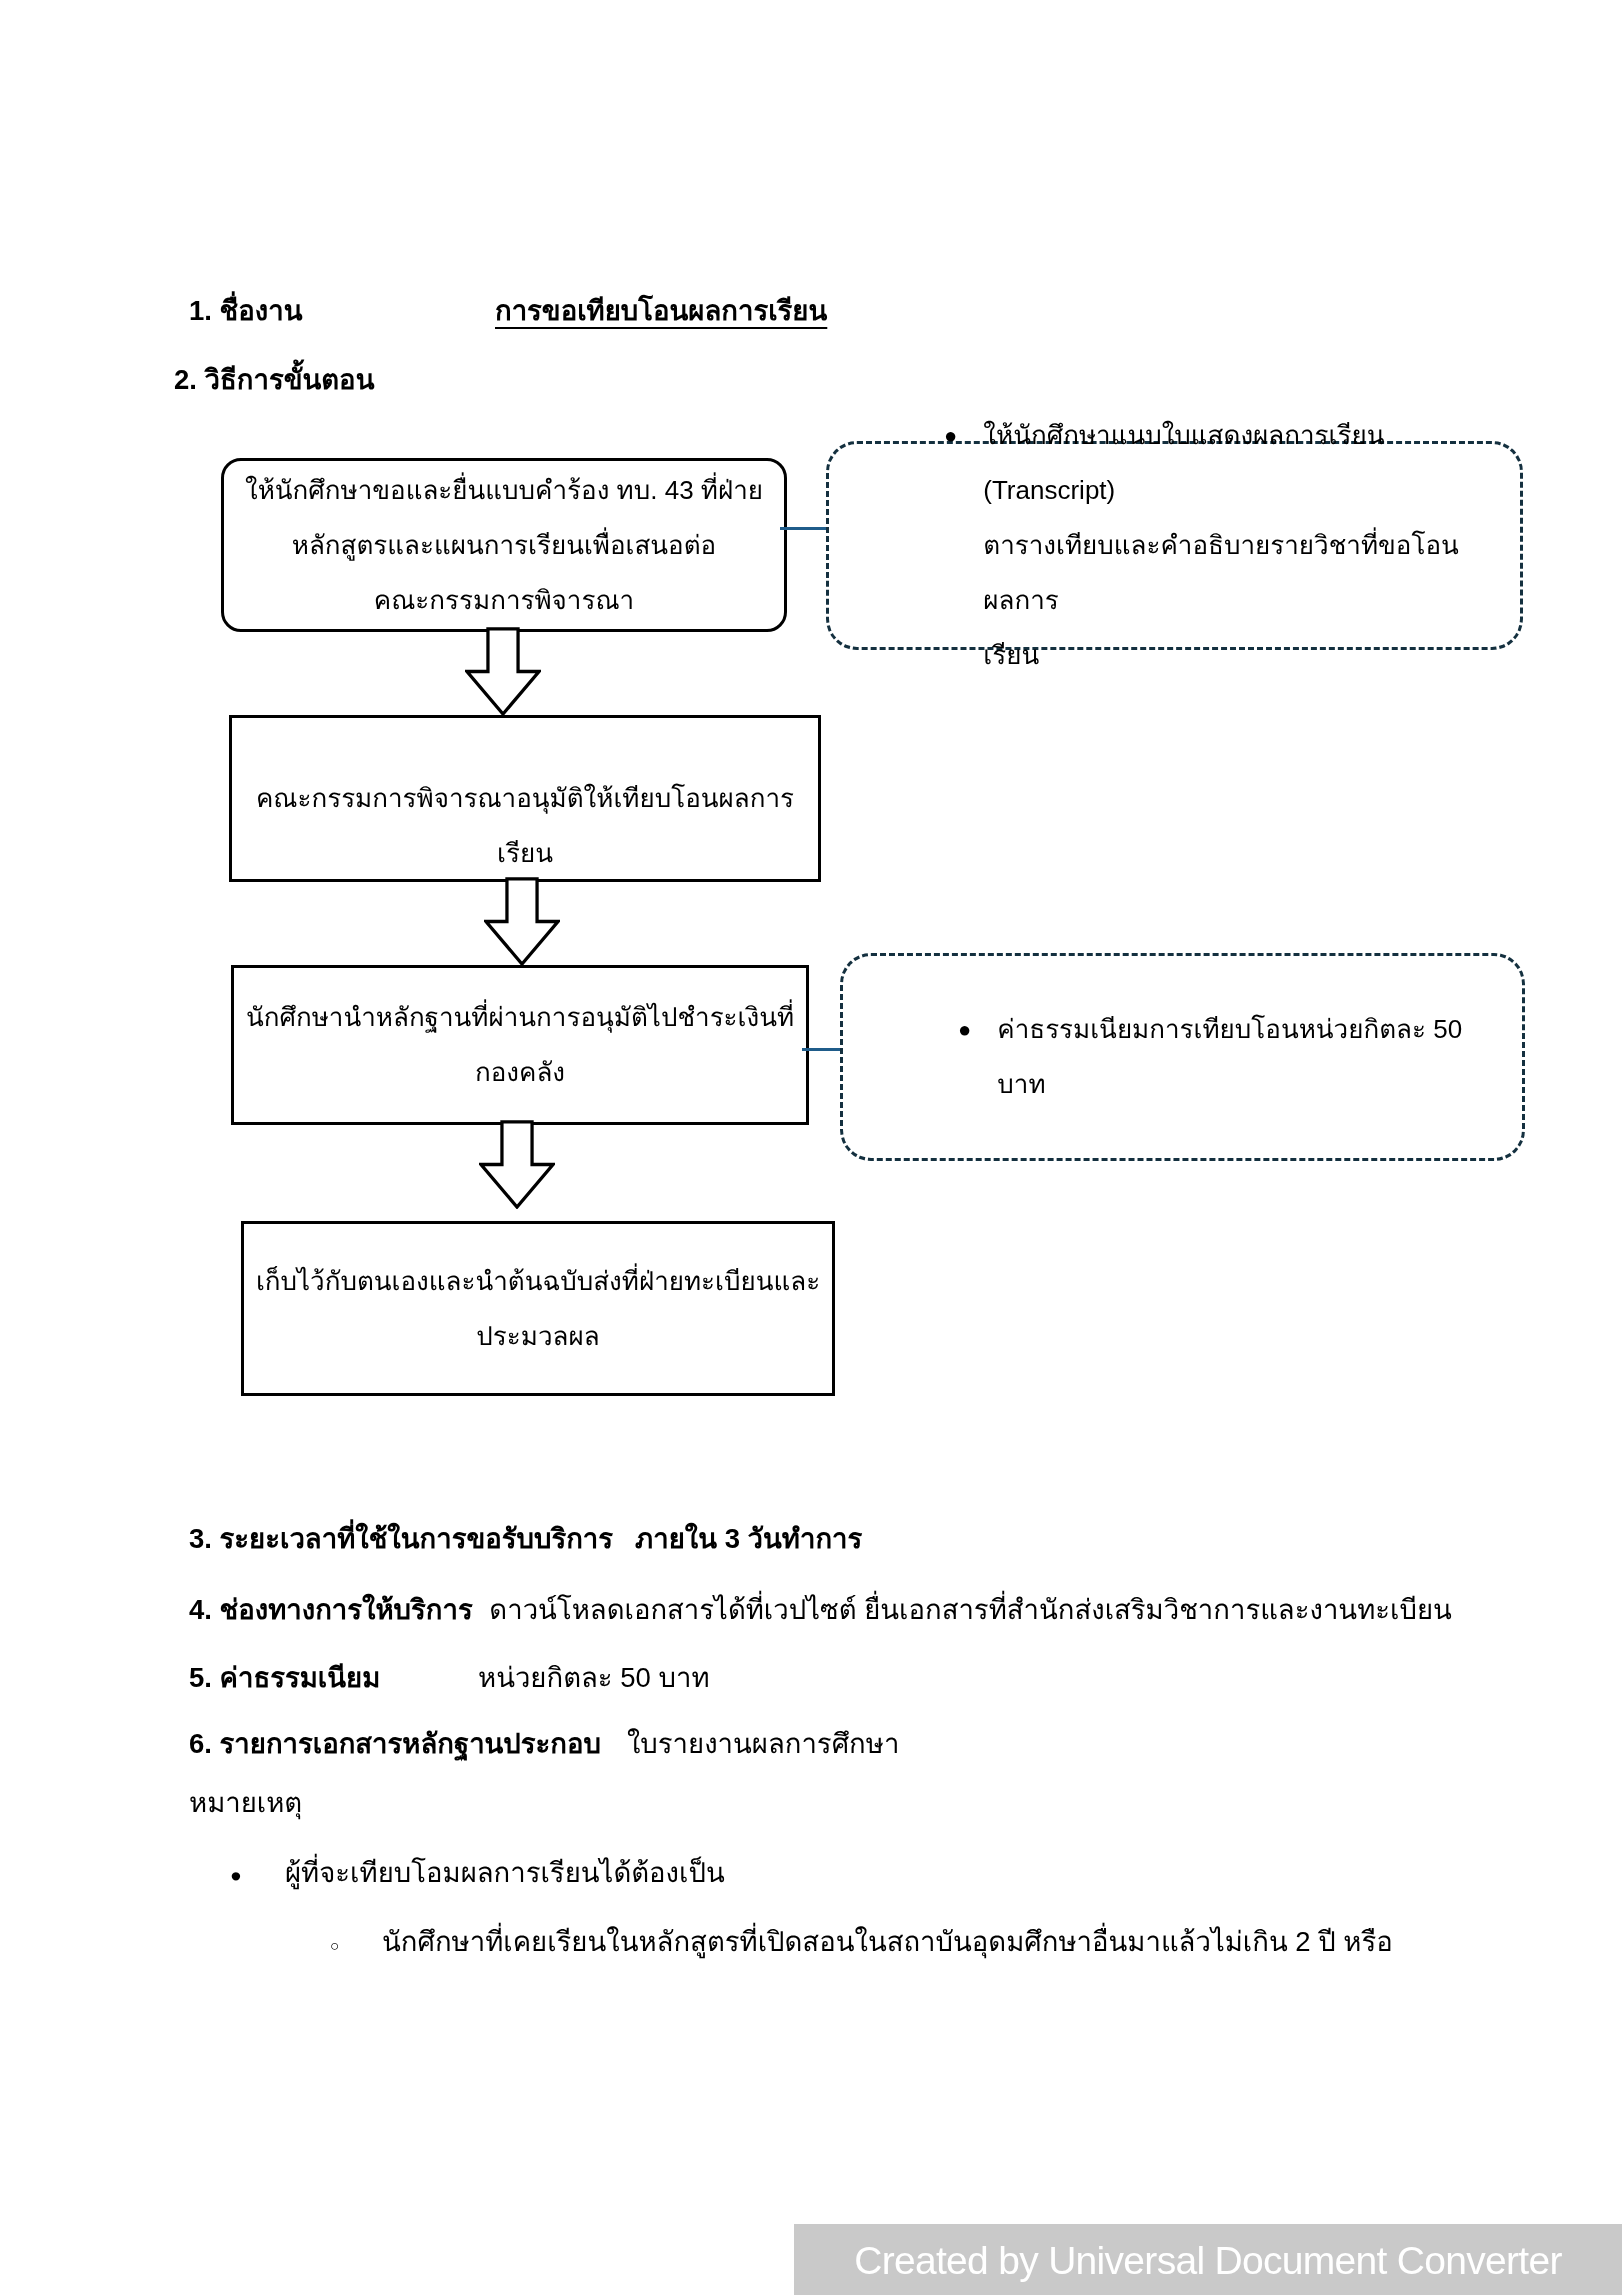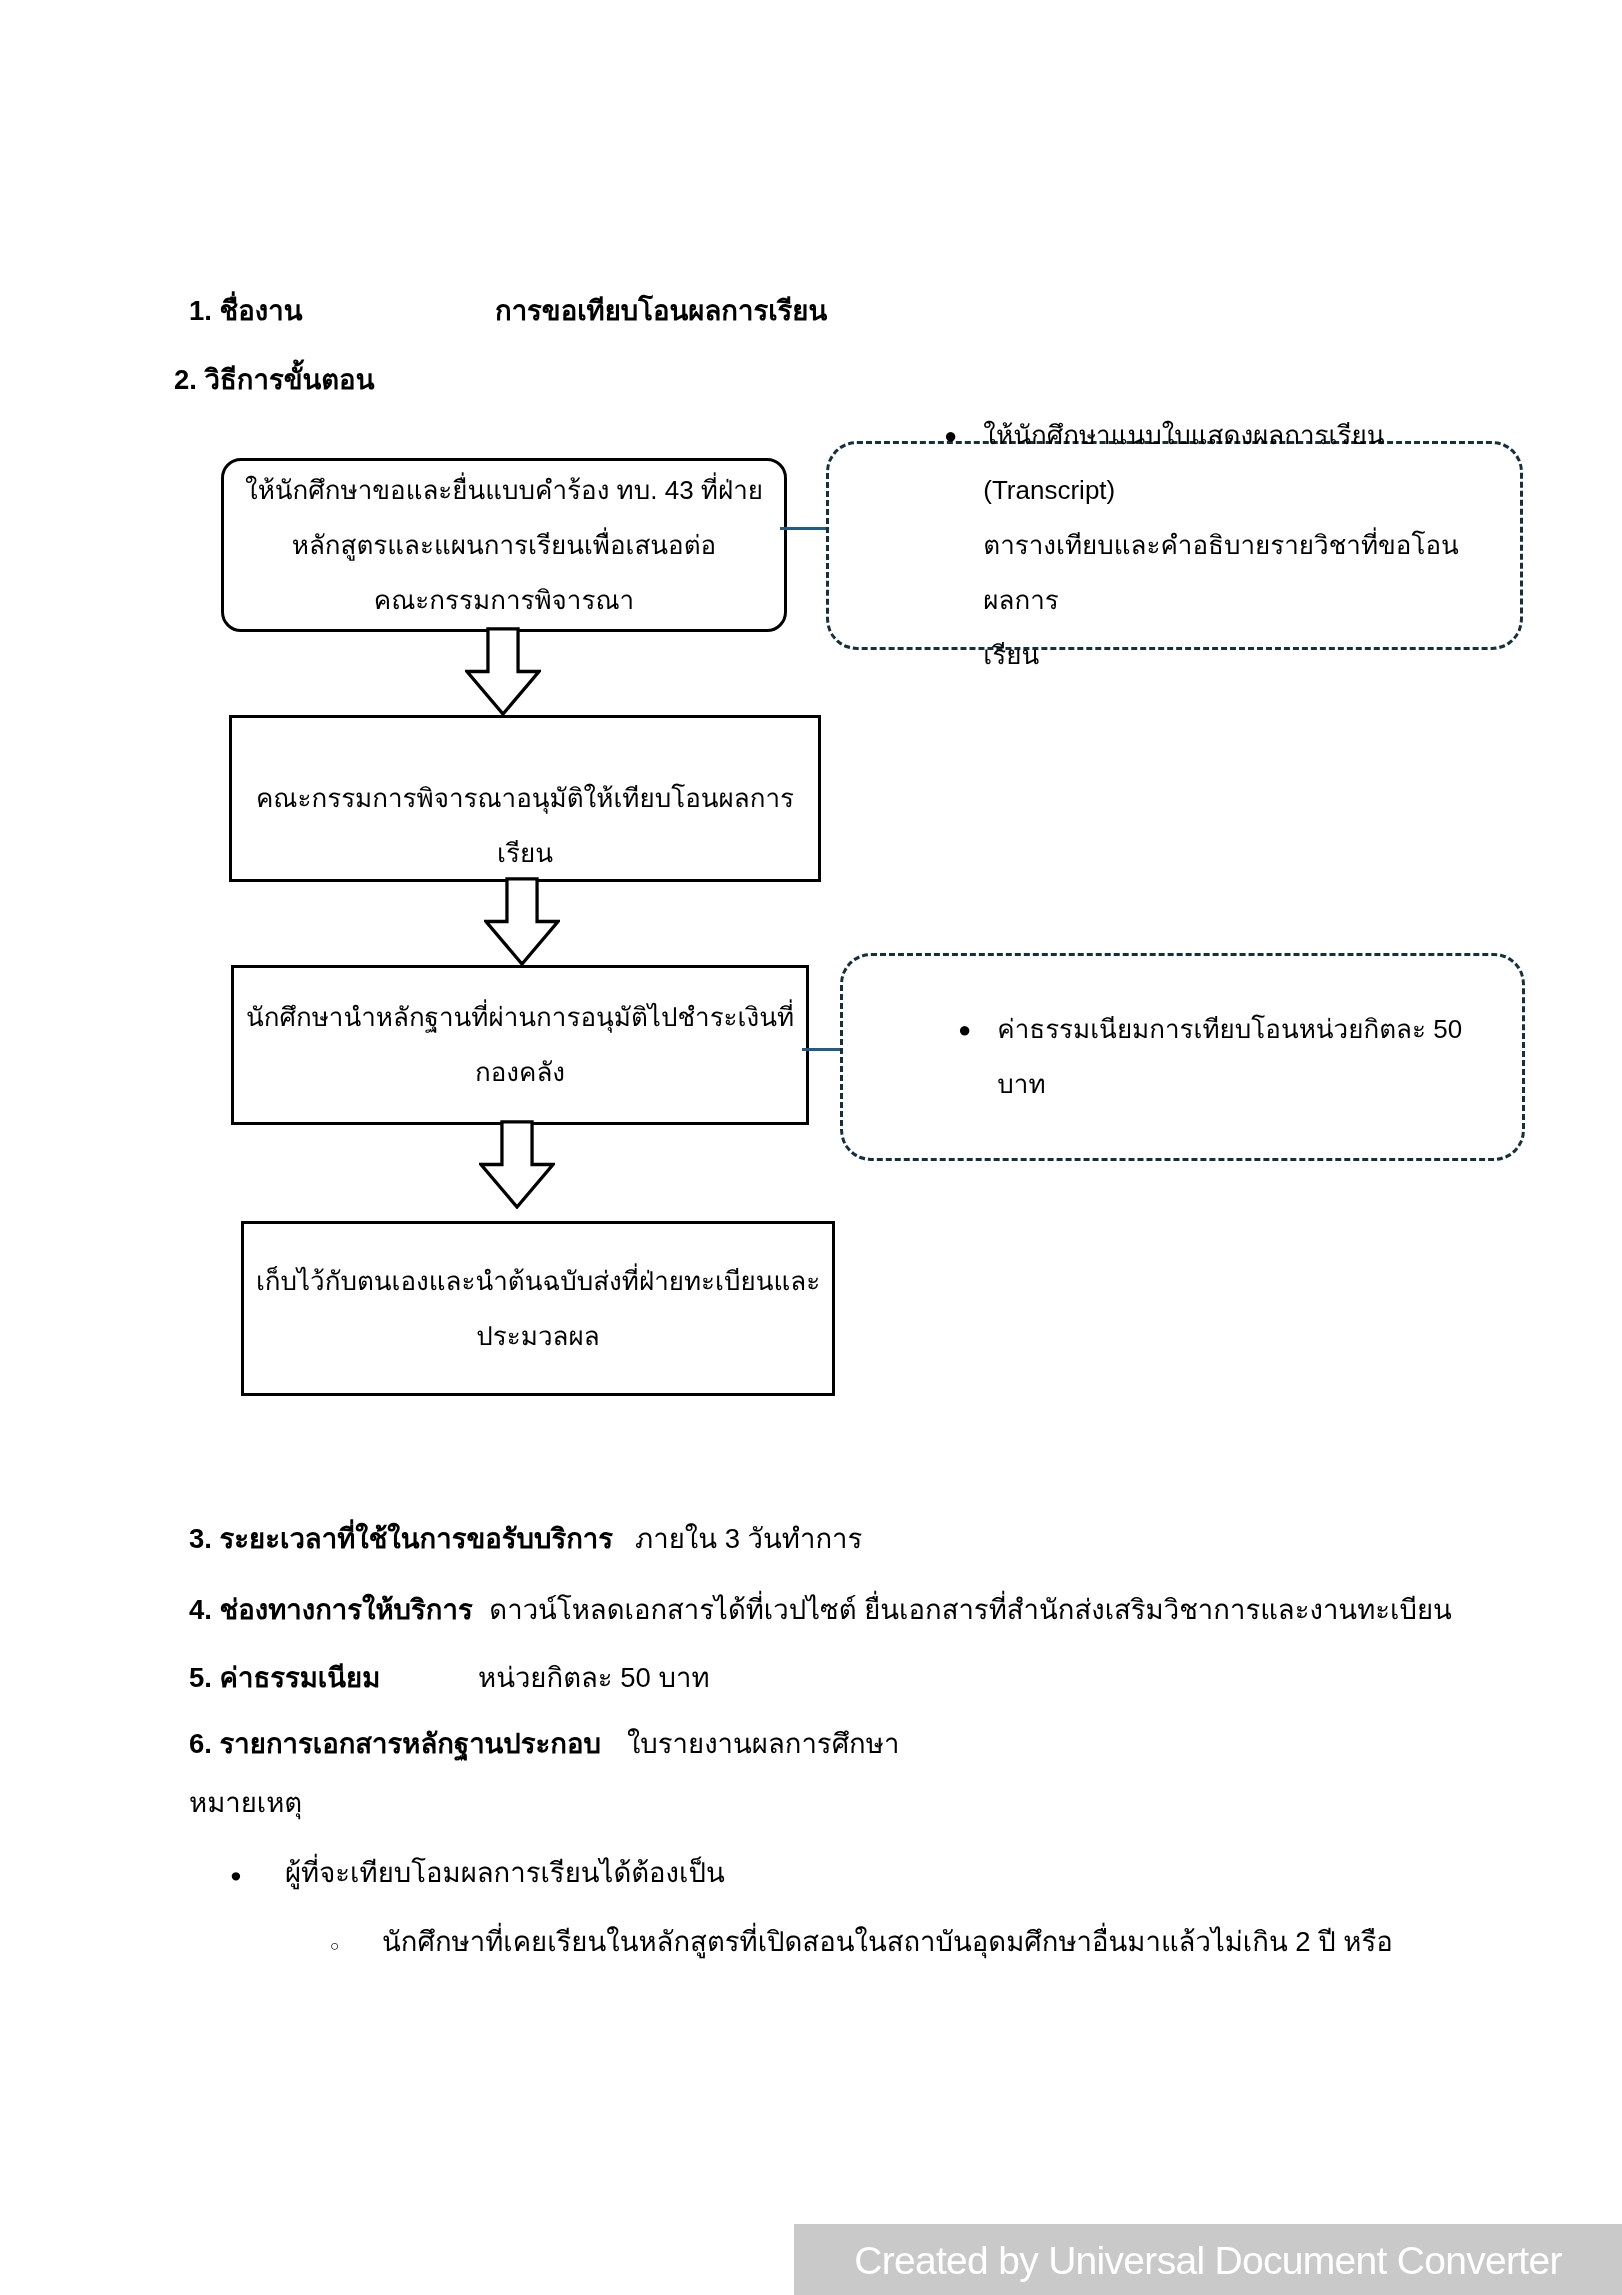--- a/index.html
+++ b/index.html
@@ -14,20 +14,21 @@
   }
   .line{
     position:absolute;
     font-size:27.5px;
     white-space:nowrap;
     line-height:1.3;
   }
   .bold{font-weight:bold;}
   .title-underline{
     font-weight:bold;
+    text-decoration:underline;
     text-underline-offset:6.5px;
     text-decoration-thickness:2px;
   }
   .flow-box{
     position:absolute;
     border:3.9px solid #000000;
     background:#ffffff;
     display:flex;
     flex-direction:column;
     justify-content:center;
@@ -138,21 +139,21 @@
     <path d="M35 3 H81 V68 H113 L58 133 L3 68 H35 Z" fill="#ffffff" stroke="#000000" stroke-width="5"></path>
   </svg>
 
   <div class="flow-box" style="left:241px;top:1221px;width:588px;height:169px;">
     <div class="bline">เก็บไว้กับตนเองและนำต้นฉบับส่งที่ฝ่ายทะเบียนและ</div>
     <div class="bline">ประมวลผล</div>
   </div>
 
   <div class="line" style="left:189px;top:1521px;">
     <span class="bold">3. ระยะเวลาที่ใช้ในการขอรับบริการ</span>
-    <span style="margin-left:14.4px;">ภายใน 3 วันทำการ</span>
+    <span style="margin-left:14.4px;font-weight:bold;">ภายใน 3 วันทำการ</span>
   </div>
 
   <div class="line" style="left:189px;top:1592px;">
     <span class="bold">4. ช่องทางการให้บริการ</span>
     <span style="margin-left:9px;">ดาวน์โหลดเอกสารได้ที่เวปไซต์ ยื่นเอกสารที่สำนักส่งเสริมวิชาการและงานทะเบียน</span>
   </div>
 
   <div class="line" style="left:189px;top:1660px;">
     <span class="bold">5. ค่าธรรมเนียม</span>
     <span style="position:absolute;left:289px;top:0;">หน่วยกิตละ 50 บาท</span>

